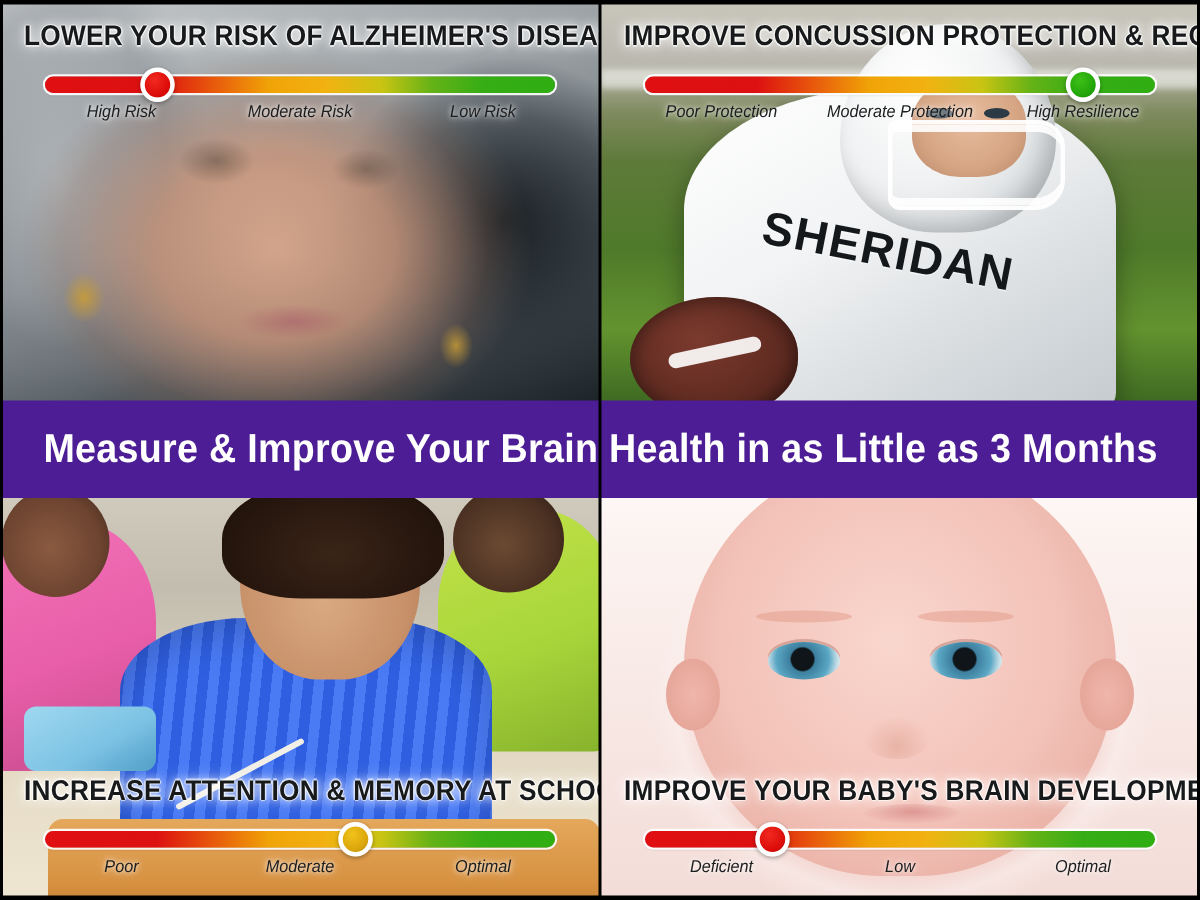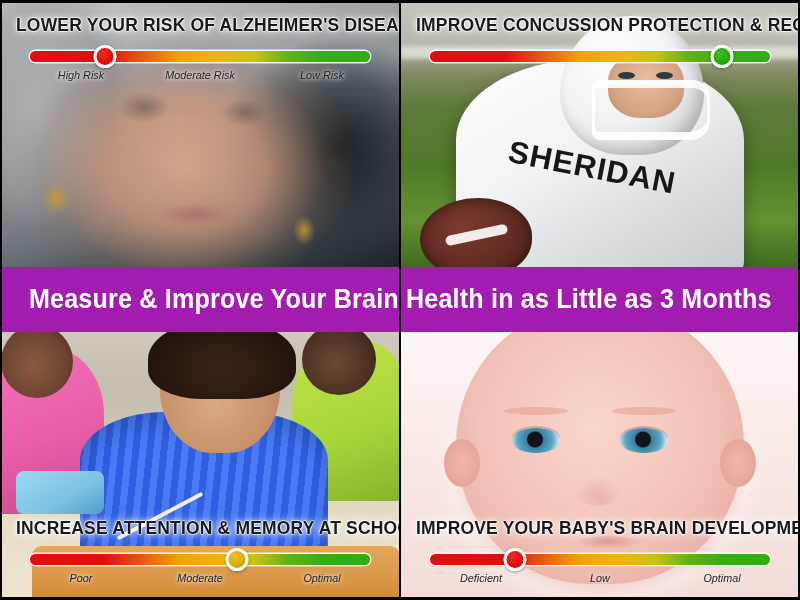--- a/index.html
+++ b/index.html
@@ -240,21 +240,21 @@
     position:absolute;top:0;white-space:nowrap;
     font-family:"Liberation Sans Narrow","Liberation Sans",sans-serif;
     font-size:11.5px;color:#1b1d1f;font-weight:normal;
     transform:translateX(-50%) scaleX(.94);
     text-shadow:0 0 4px rgba(255,255,255,.9),0 0 8px rgba(255,255,255,.7);
   }
 
   
   .banner{
     position:absolute;left:0;top:267px;width:800px;height:65px;
-    background:#a21caf;z-index:20;
+    background:#4c1d95;z-index:20;
     display:flex;align-items:center;justify-content:center;
   }
   .banner-text{
     color:#ffffff;
     font-family:"Liberation Sans Narrow","Liberation Sans",sans-serif;
     font-weight:bold;
     font-size:27px;
     letter-spacing:.2px;
     transform:scaleX(.93);
     white-space:nowrap;
@@ -300,20 +300,25 @@
       <div class="fb-cage"></div>
       <div class="fb-text">SHERIDAN</div>
       <div class="fb-ball"></div>
     </div>
     <div class="overlay top">
       <div class="headline">IMPROVE CONCUSSION PROTECTION &amp; RECOVERY</div>
       <div class="slider">
         <div class="track"></div>
         <div class="knob green" style="left:86%"></div>
       </div>
+      <div class="ticks">
+        <span class="tick" style="left:15%">Poor Protection</span>
+        <span class="tick" style="left:50%">Moderate Protection</span>
+        <span class="tick" style="left:86%">High Resilience</span>
+      </div>
     </div>
   </div>
 
   <div class="banner">
     <div class="banner-text">Measure &amp; Improve Your Brain Health in as Little as 3 Months</div>
   </div>
 
   <div class="panel bl">
     <div class="photo ph-school">
       <div class="sc-kid-left"></div>

